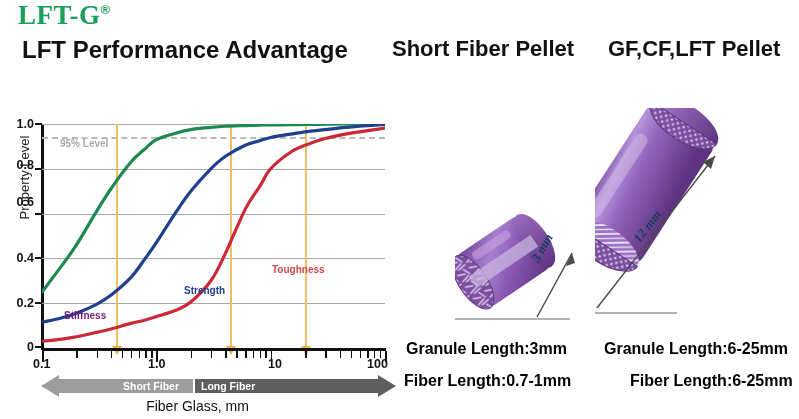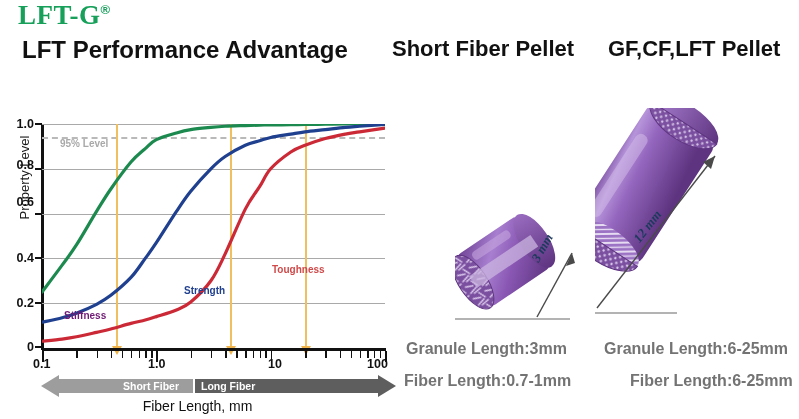--- a/index.html
+++ b/index.html
@@ -52,21 +52,21 @@
   .bar-seg{top:4px;height:14px;}
   #seg-short{background:#9d9d9d;}
   #seg-long{background:#5e5e5e;}
   .bar-txt{top:5px;font-size:10.5px;font-weight:bold;color:#fff;}
   .tri{width:0;height:0;position:absolute;top:0;}
   #xlabel{left:0px;top:398px;width:395px;text-align:center;font-size:14px;color:#111;}
   .dimlbl{font-size:13px;font-style:italic;font-weight:bold;color:#1b3a5c;
           font-family:"Liberation Serif",serif;}
 
   
-  .spec{font-size:16px;font-weight:bold;color:#737373;}
+  .spec{font-size:16px;font-weight:bold;color:#000000;}
   #s1{left:406px;top:340px;}
   #s2{left:404px;top:372px;}
   #s3{left:604px;top:340px;}
   #s4{left:630px;top:372px;}
 </style>
 </head>
 <body>
 
 <div class="abs" id="logo"><span>LFT-G</span><span class="reg">®</span></div>
 
@@ -164,21 +164,21 @@
 <div class="abs xlab" style="left:367px">100</div>
 
 <div class="abs" id="barrow">
   <div class="abs tri" style="left:0;border-top:11px solid transparent;border-bottom:11px solid transparent;border-right:18px solid #9d9d9d;"></div>
   <div class="abs bar-seg" id="seg-short" style="left:17px;width:135px"></div>
   <div class="abs bar-seg" id="seg-long" style="left:154px;width:183px"></div>
   <div class="abs tri" style="left:337px;border-top:11px solid transparent;border-bottom:11px solid transparent;border-left:18px solid #5e5e5e;"></div>
   <div class="abs bar-txt" style="left:82px">Short Fiber</div>
   <div class="abs bar-txt" style="left:160px">Long Fiber</div>
 </div>
-<div class="abs" id="xlabel">Fiber Length, mm</div>
+<div class="abs" id="xlabel">Fiber Glass, mm</div>
 
 <svg class="abs" style="left:455px;top:195px" width="160" height="130">
   <defs>
     <linearGradient id="gA" x1="0" y1="0" x2="1" y2="1">
       <stop offset="0%" stop-color="#6d3f93"></stop>
       <stop offset="35%" stop-color="#a87fd0"></stop>
       <stop offset="60%" stop-color="#8a58b4"></stop>
       <stop offset="100%" stop-color="#5e3480"></stop>
     </linearGradient>
     <linearGradient id="gB" x1="0" y1="0" x2="0" y2="1">

